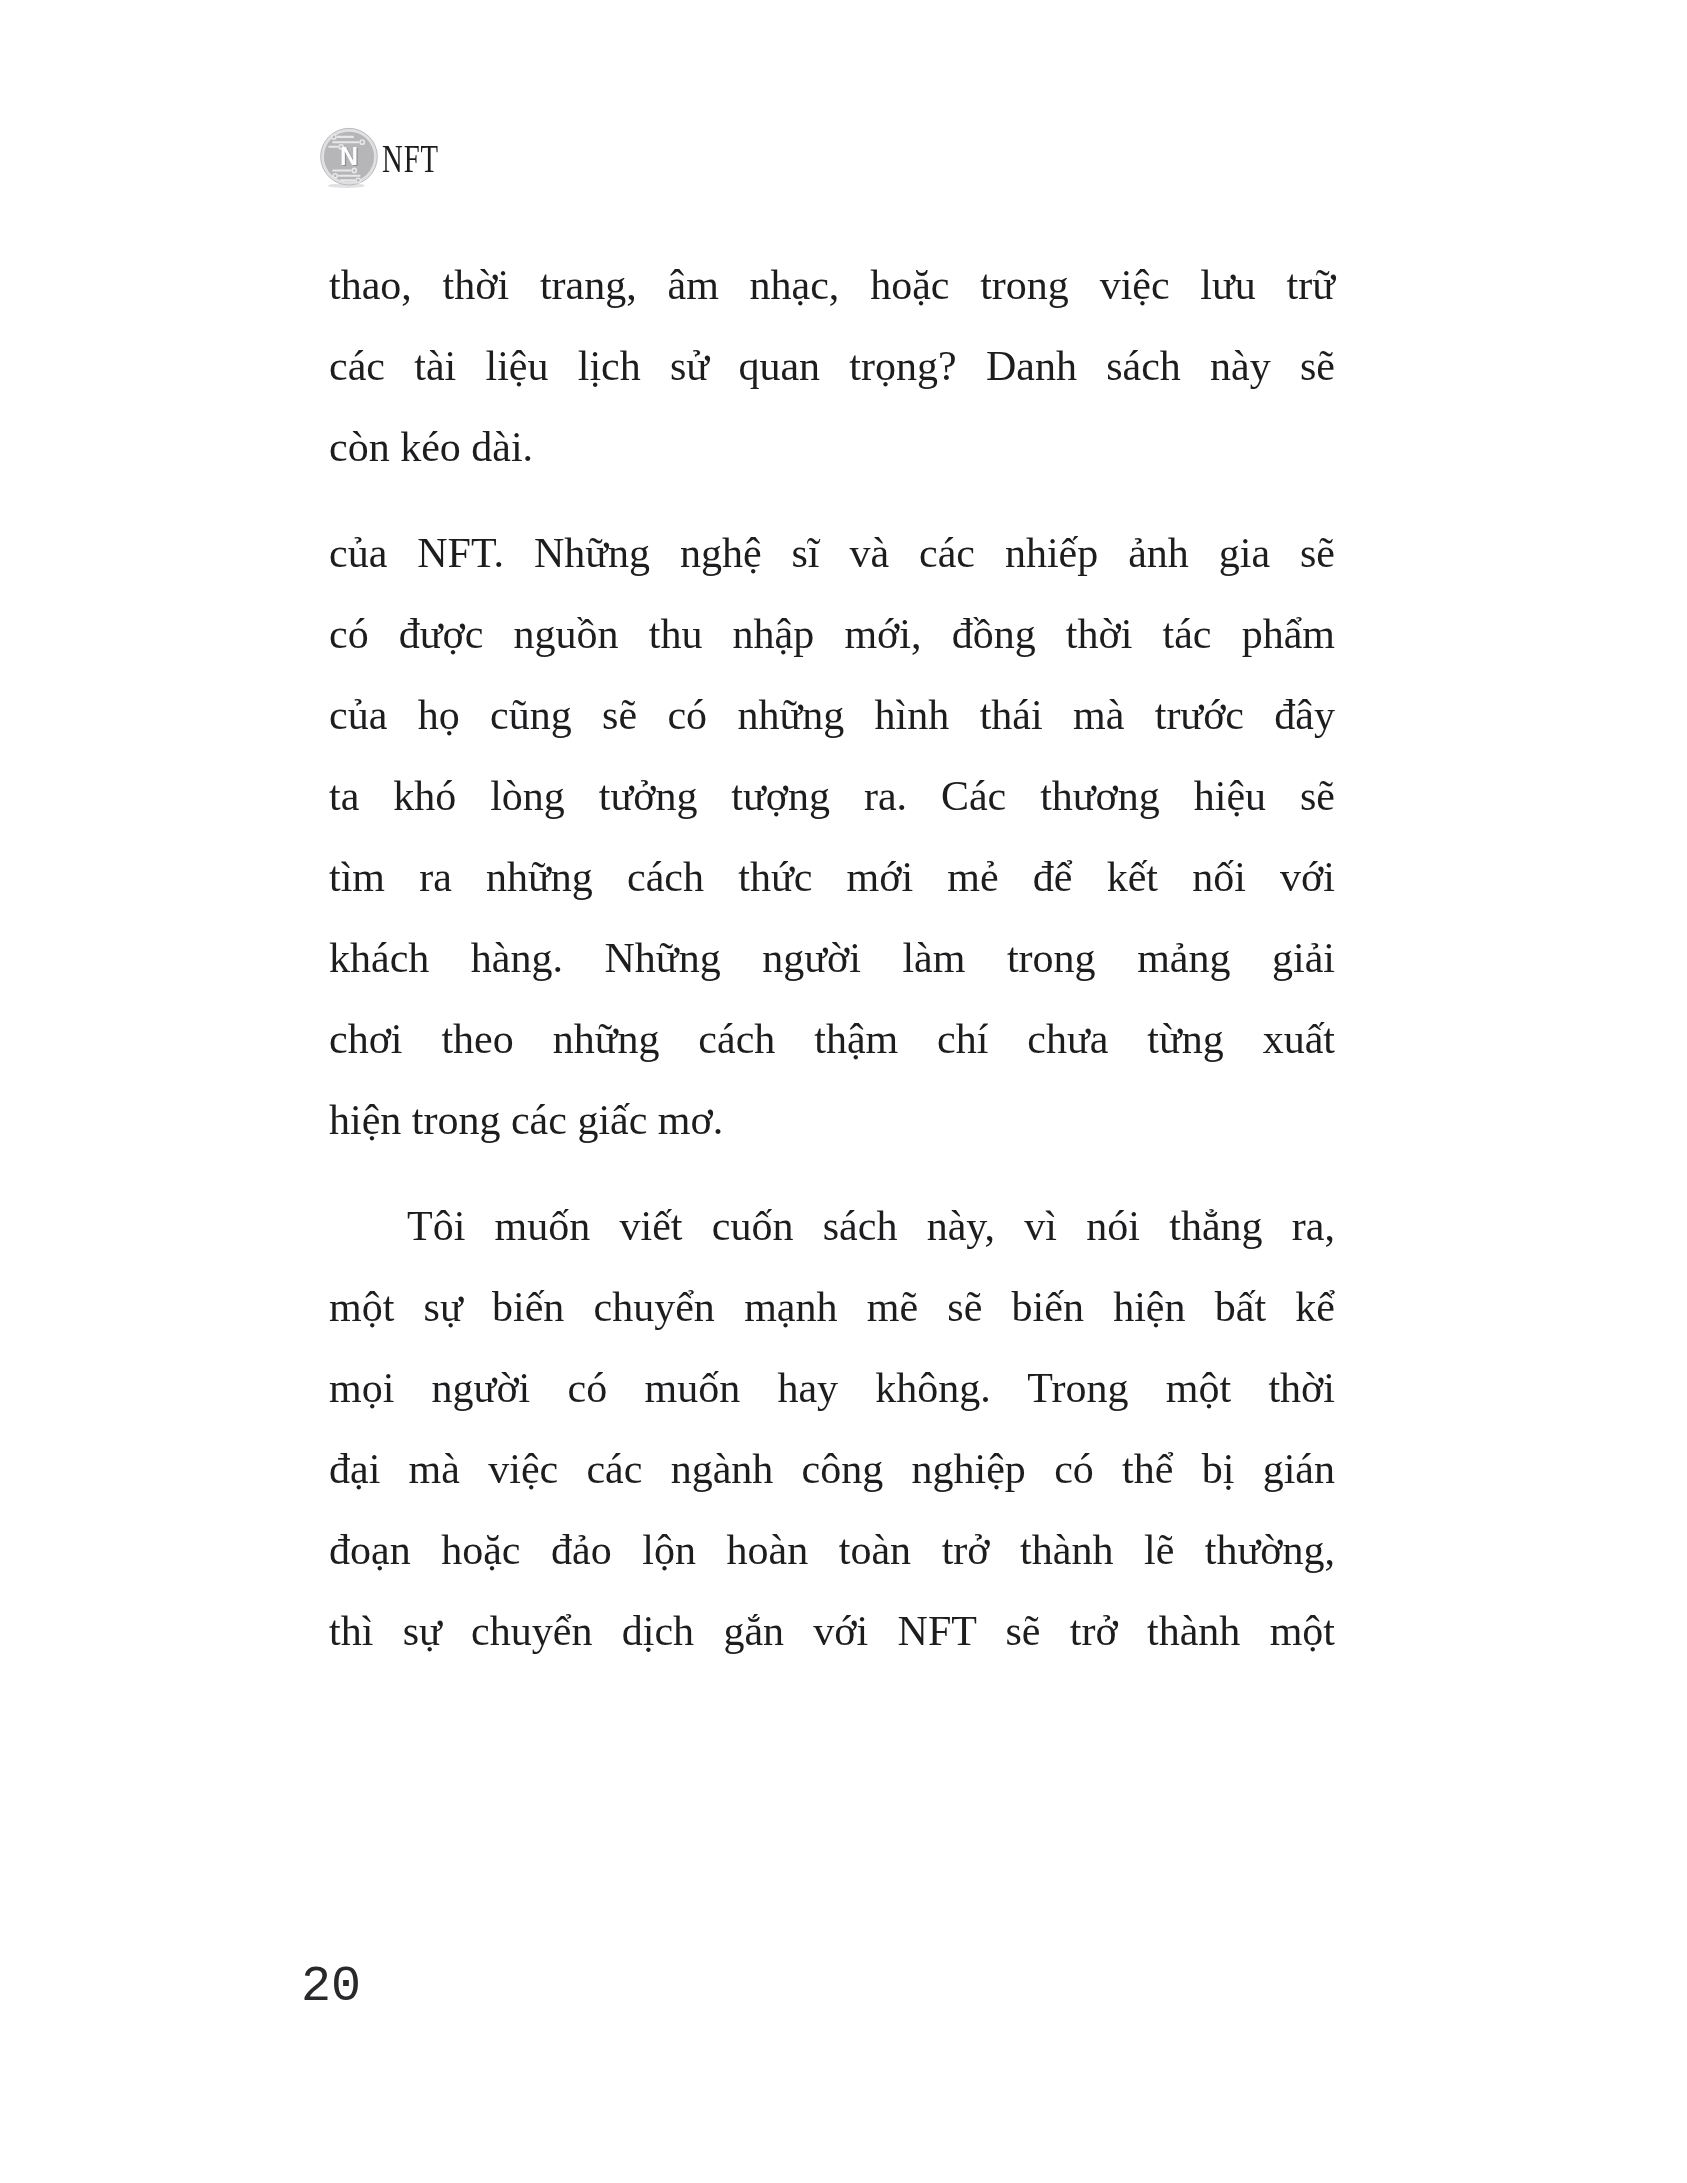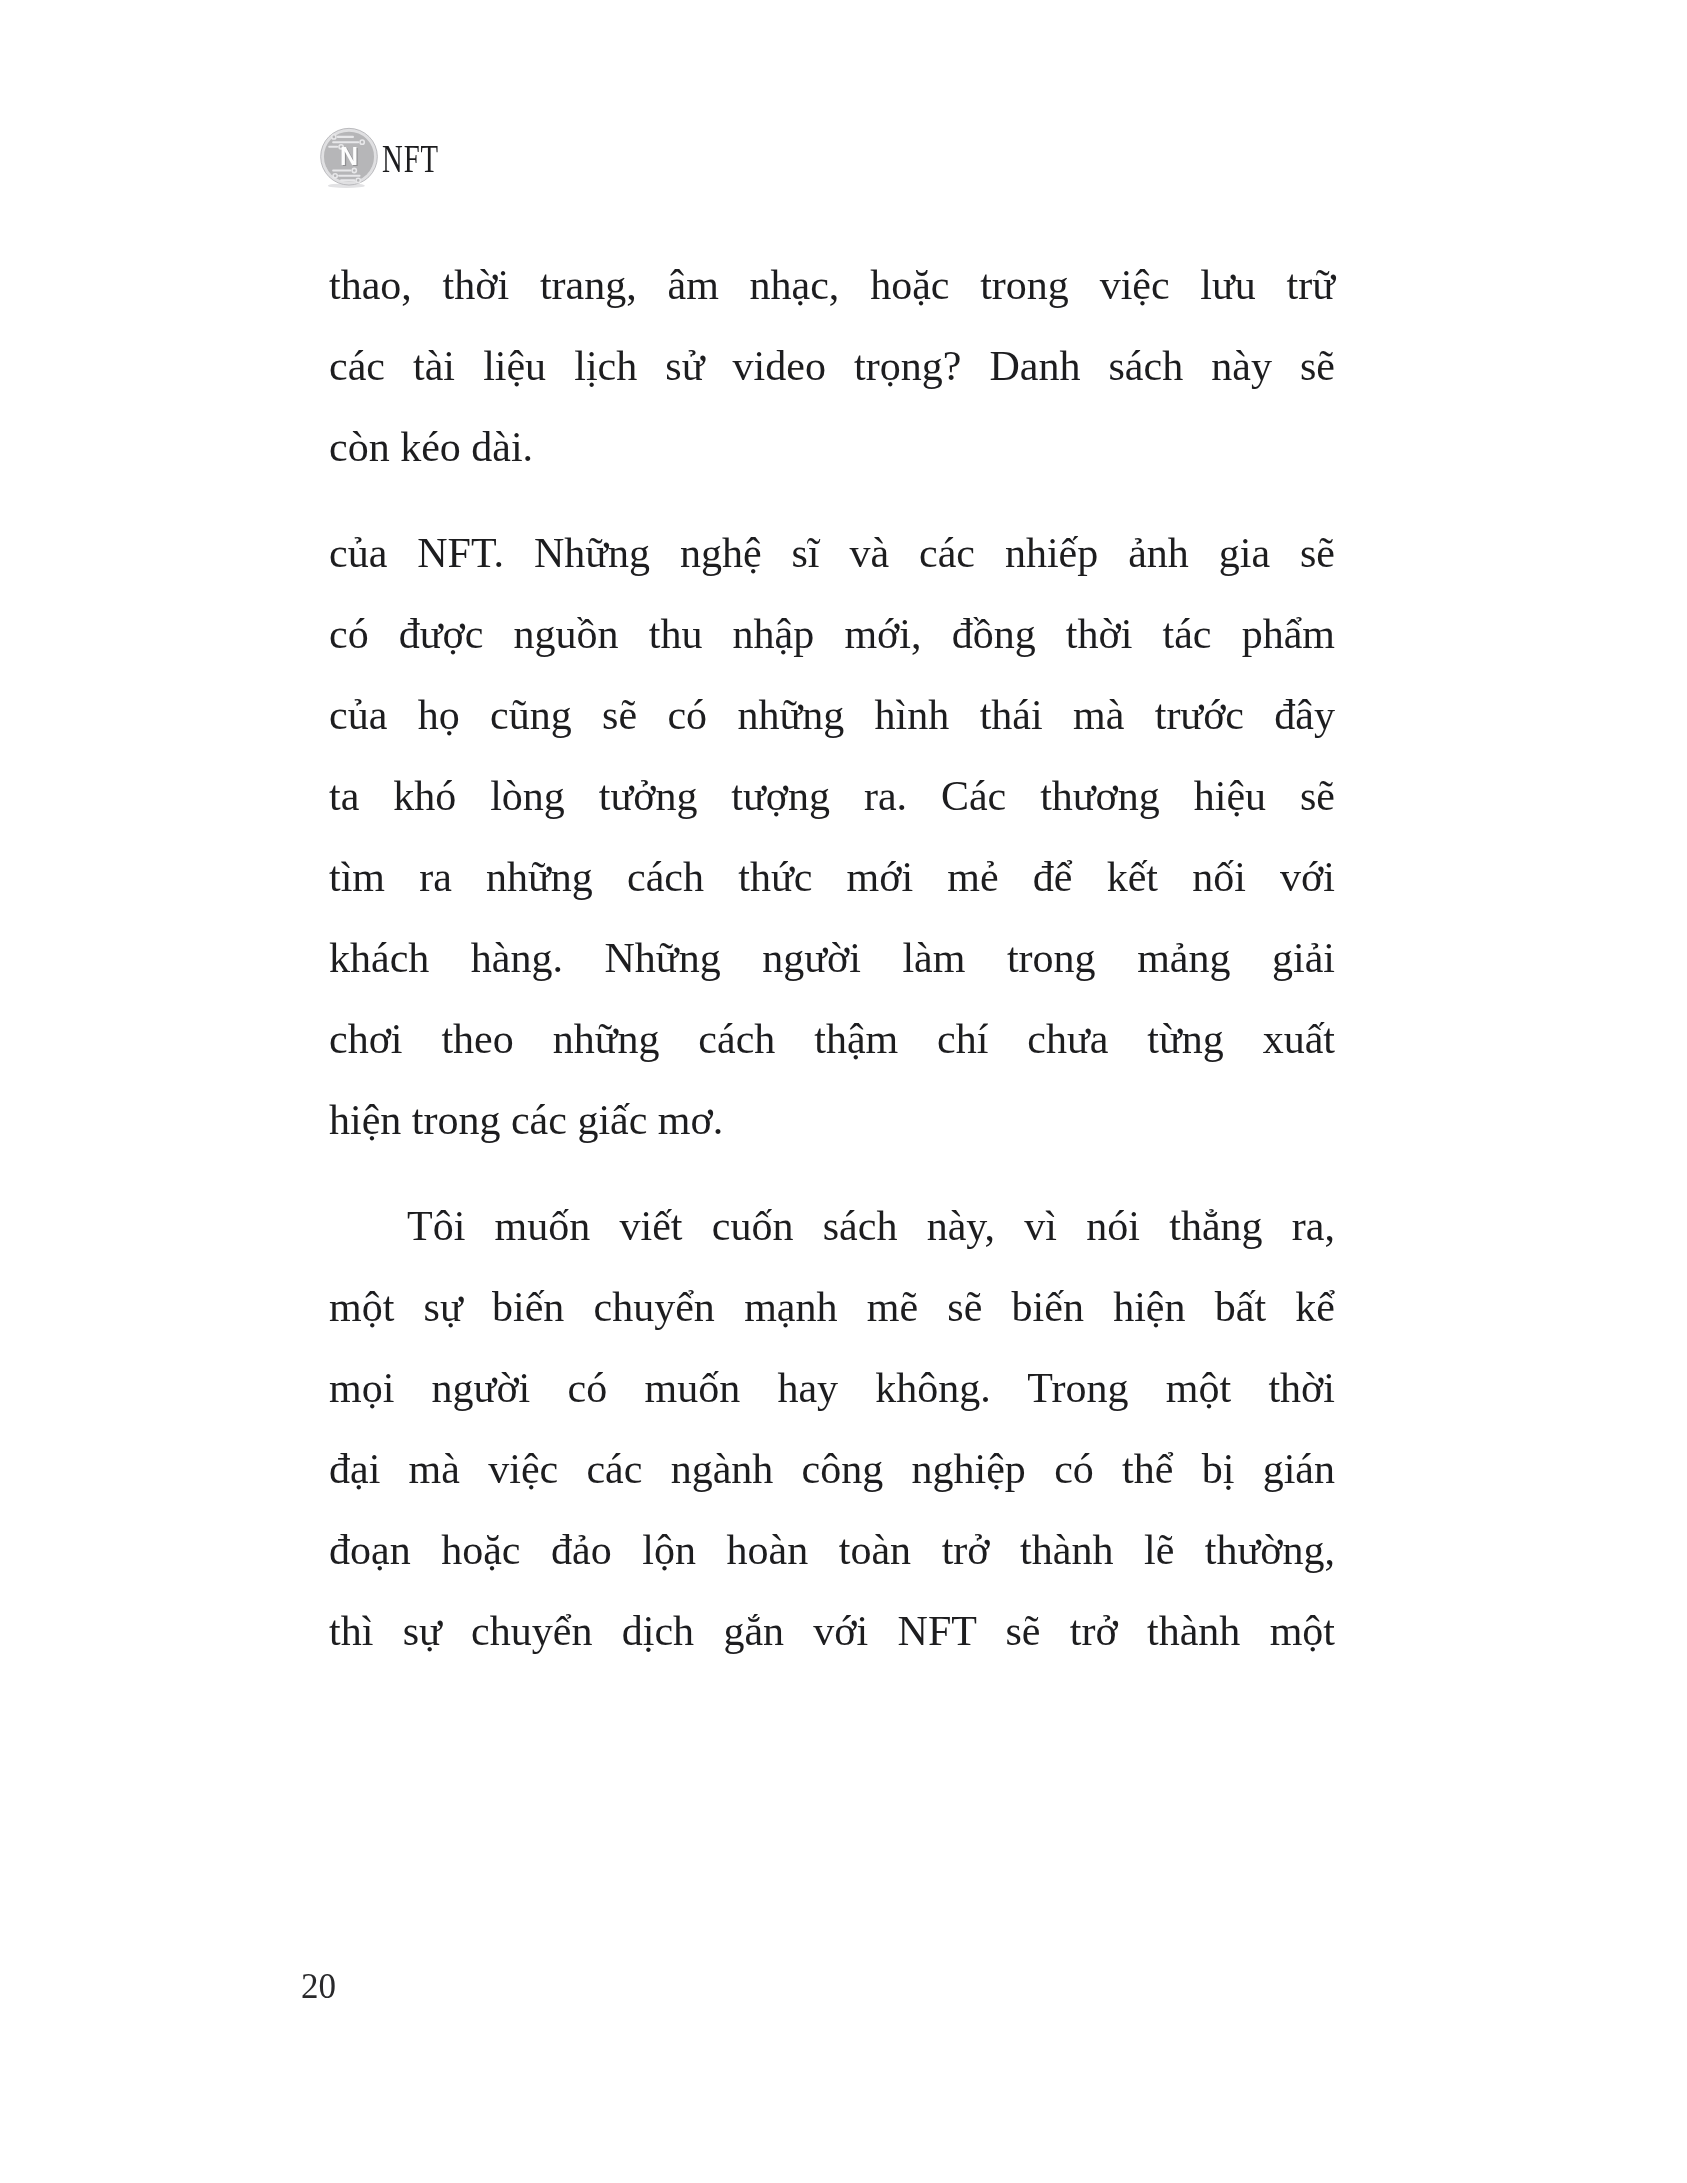--- a/index.html
+++ b/index.html
@@ -48,22 +48,22 @@
     text-align-last: justify;
   }
   .line.para-end { text-align-last: left; }
   .line.indent { text-indent: 78px; }
 
   
   .page-number {
     position: absolute;
     left: 301px;
     top: 1962px;
-    font-family: Liberation Serif, serif;
-    font-size: 35px;
+    font-family: Liberation Mono, monospace;
+    font-size: 50px;
     line-height: 49px;
     color: #29292b;
   }
 </style>
 </head>
 <body>
 
 <div class="page">
 
   <div class="header">
@@ -89,21 +89,21 @@
       </g>
       <text x="46" y="59.5" text-anchor="middle" font-family="Liberation Sans, DejaVu Sans, sans-serif" font-size="38" font-weight="bold" fill="#8f8f92">N</text>
       <text x="44" y="58" text-anchor="middle" font-family="Liberation Sans, DejaVu Sans, sans-serif" font-size="38" font-weight="bold" fill="#fdfdfd">N</text>
     </svg>
     <span class="brand">NFT</span>
   </div>
 
   <div class="body-text">
     <div class="para">
       <div class="line">thao, thời trang, âm nhạc, hoặc trong việc lưu trữ</div>
-      <div class="line">các tài liệu lịch sử video trọng? Danh sách này sẽ</div>
+      <div class="line">các tài liệu lịch sử quan trọng? Danh sách này sẽ</div>
       <div class="line para-end">còn kéo dài.</div>
     </div>
     <div class="para">
       <div class="line">của NFT. Những nghệ sĩ và các nhiếp ảnh gia sẽ</div>
       <div class="line">có được nguồn thu nhập mới, đồng thời tác phẩm</div>
       <div class="line">của họ cũng sẽ có những hình thái mà trước đây</div>
       <div class="line">ta khó lòng tưởng tượng ra. Các thương hiệu sẽ</div>
       <div class="line">tìm ra những cách thức mới mẻ để kết nối với</div>
       <div class="line">khách hàng. Những người làm trong mảng giải</div>
       <div class="line">chơi theo những cách thậm chí chưa từng xuất</div>

